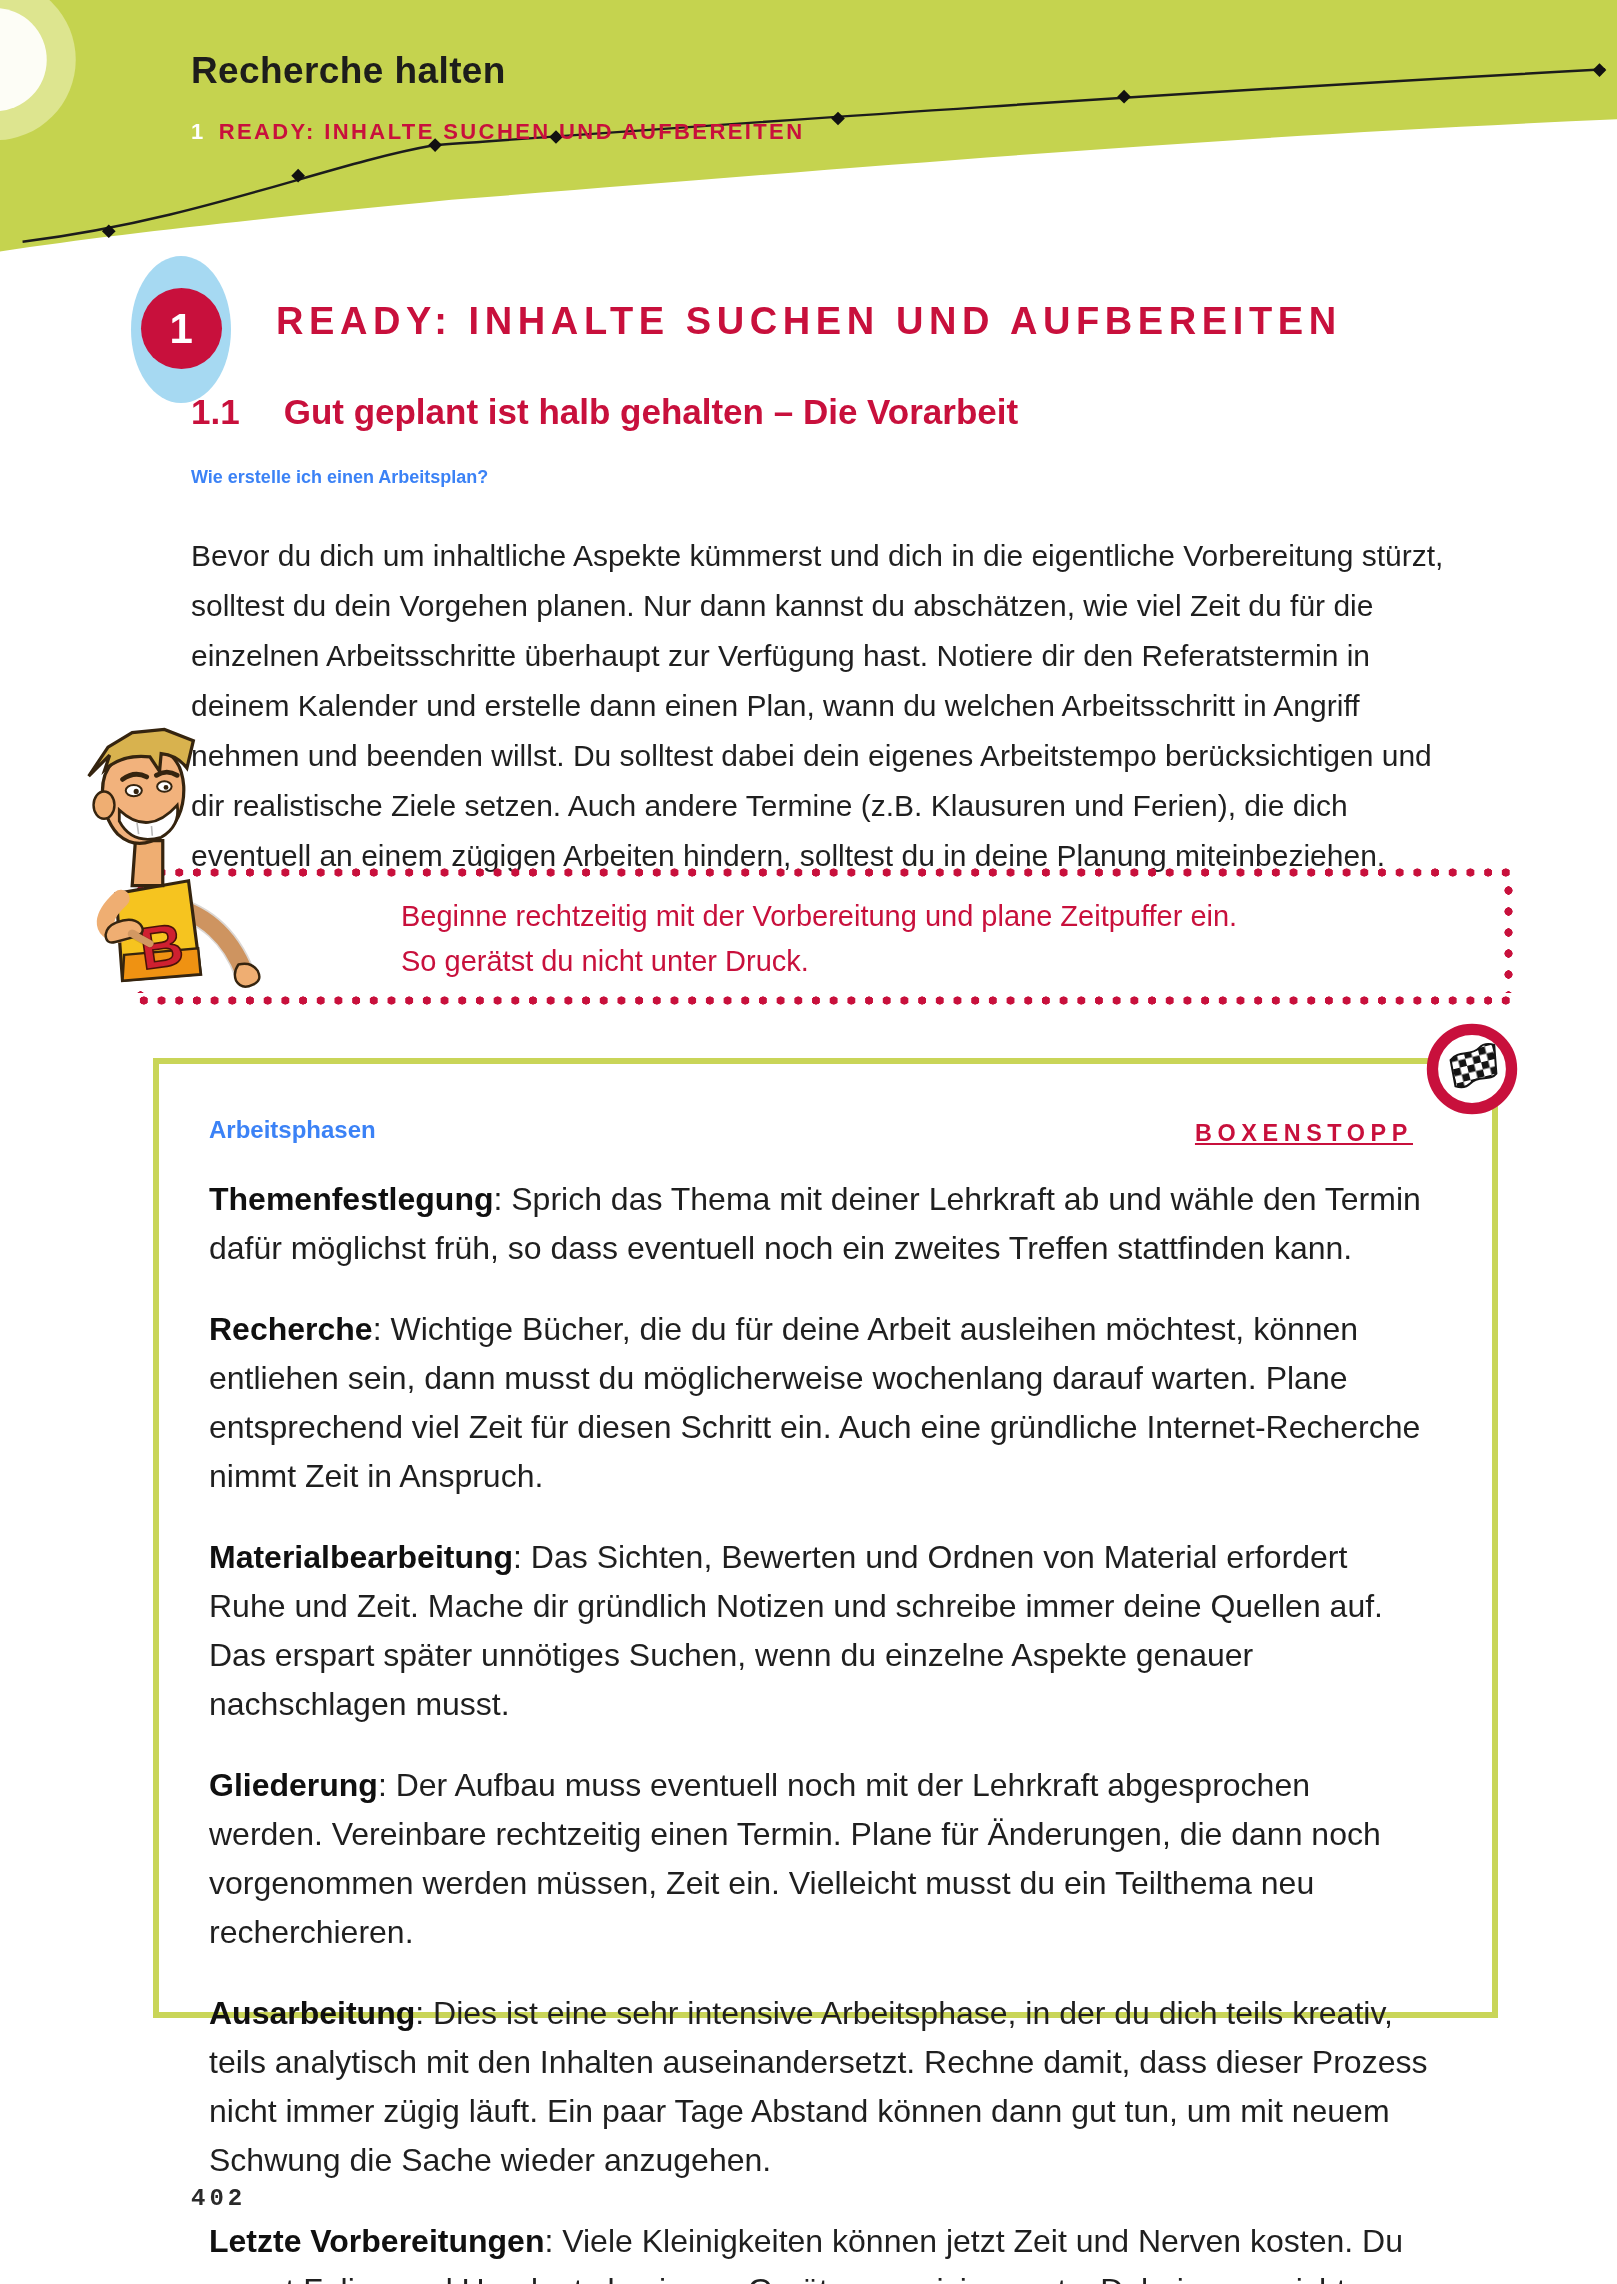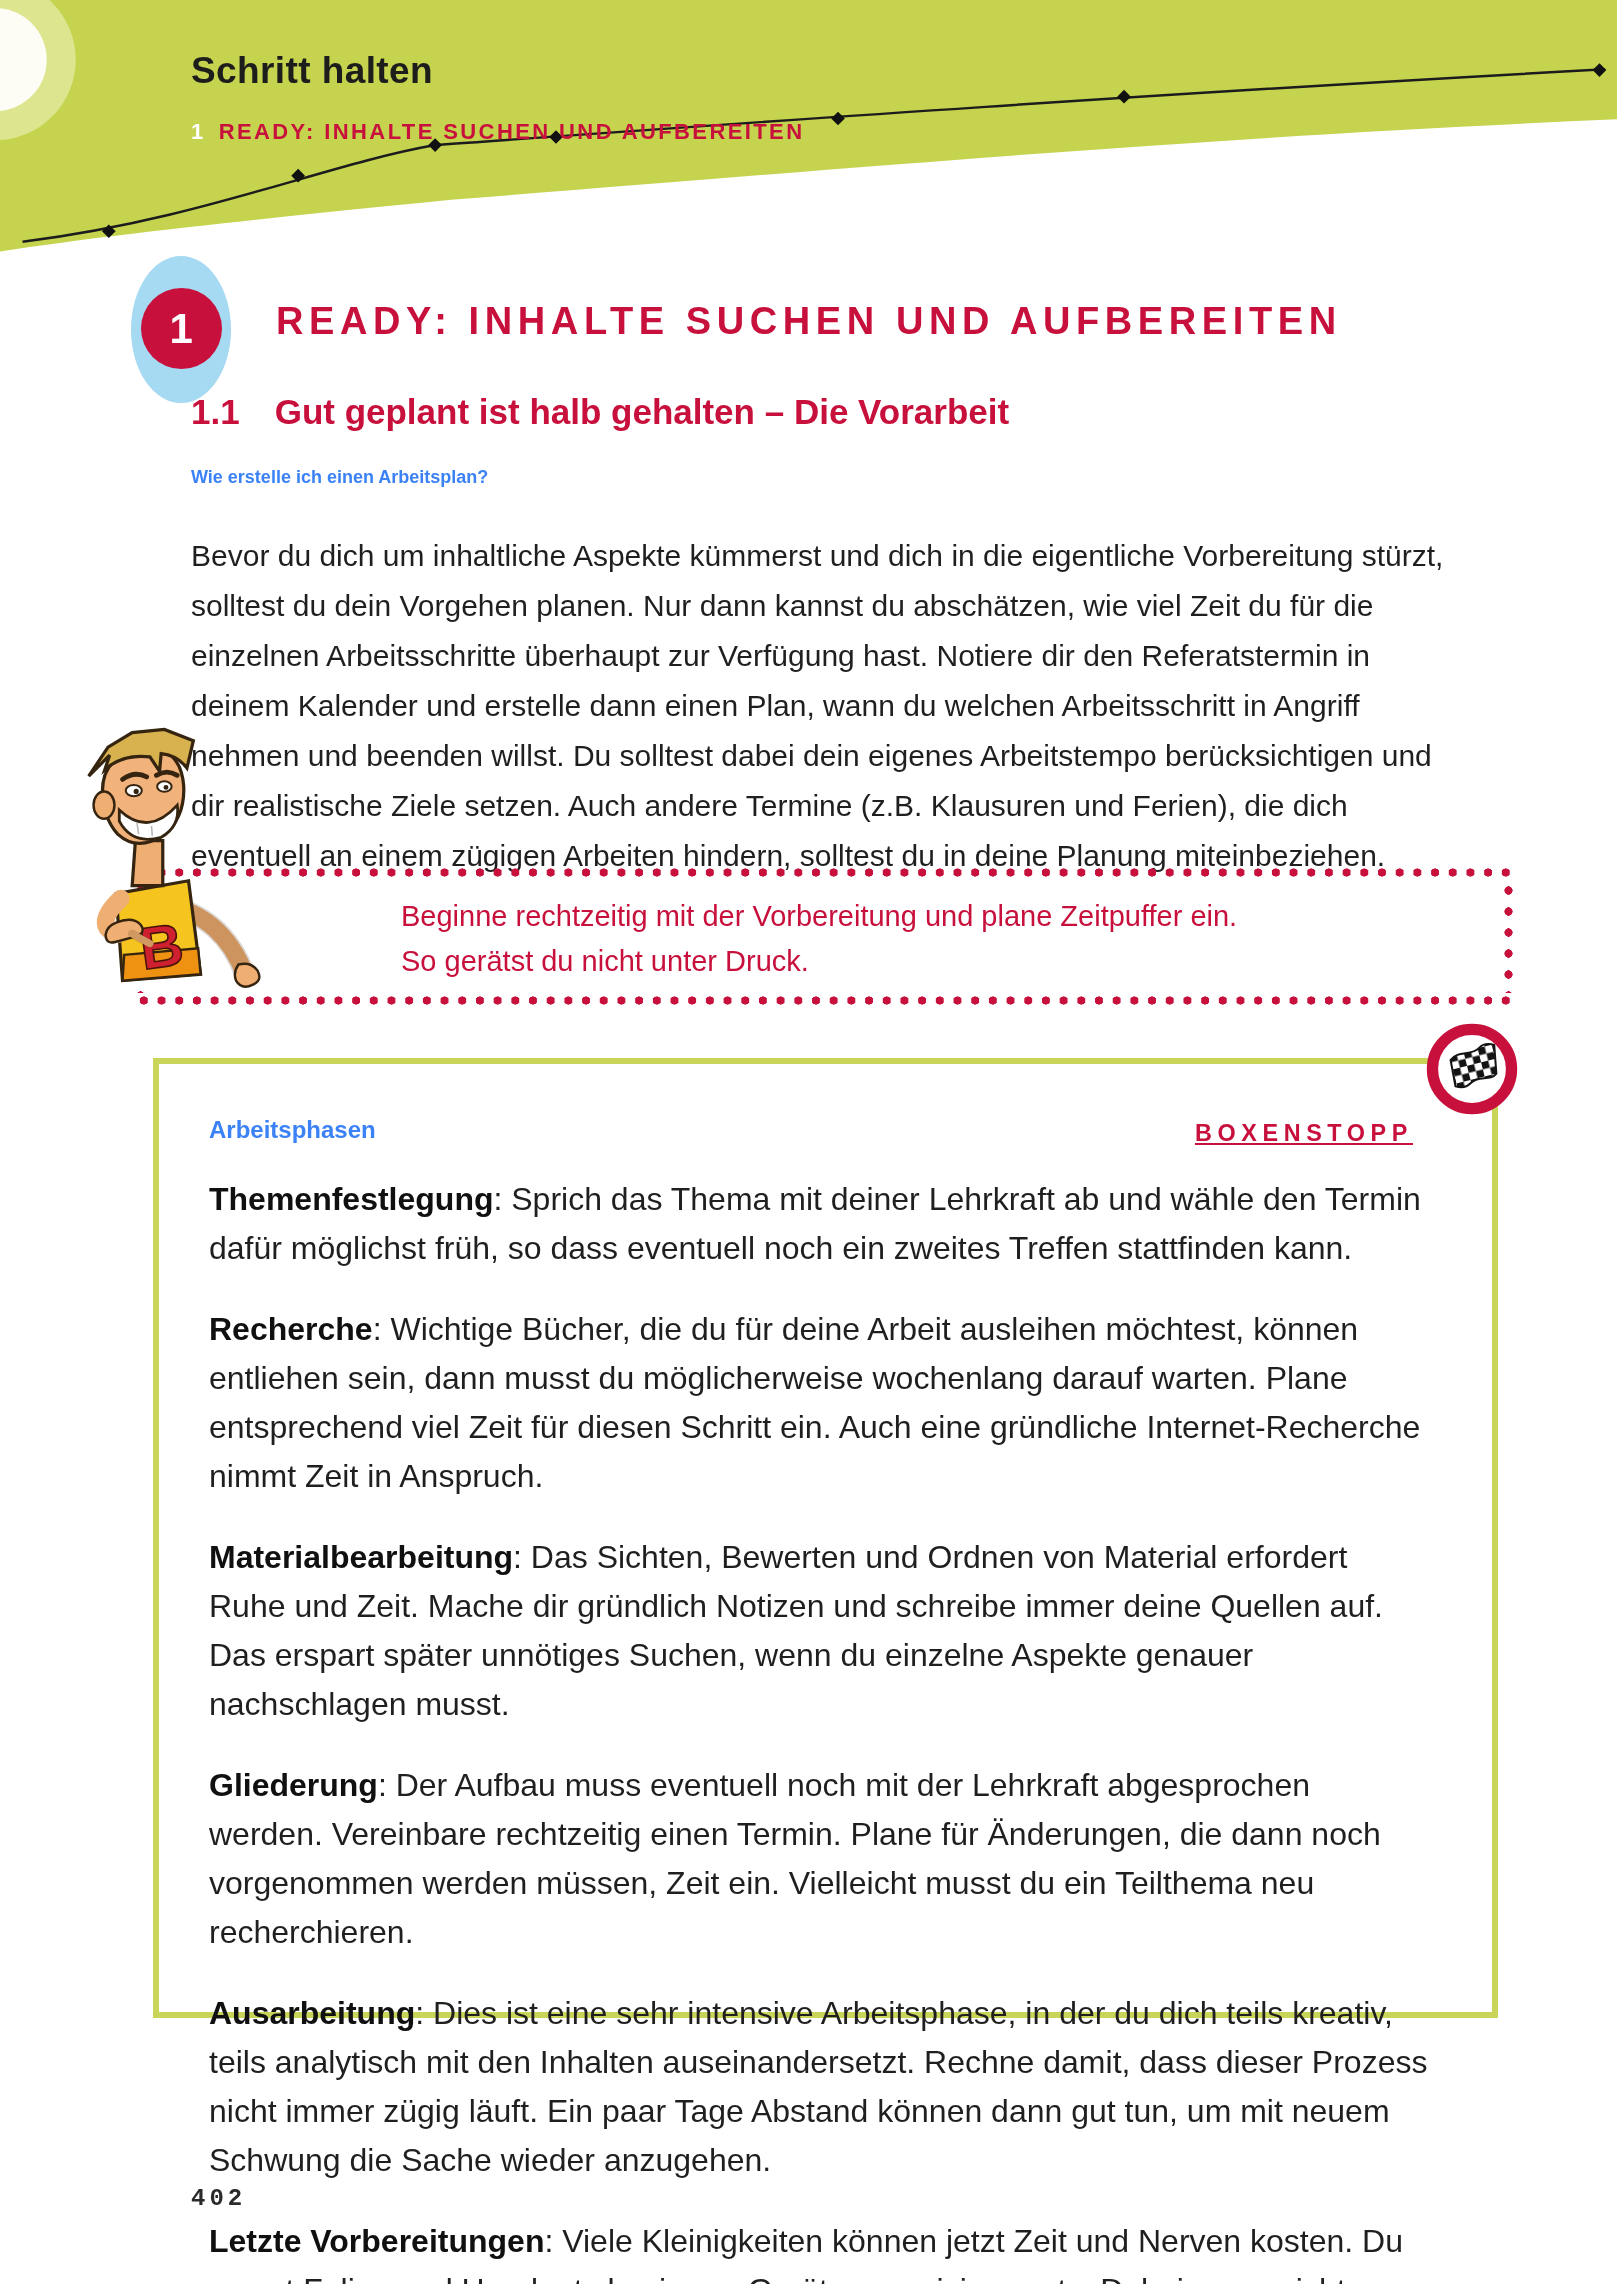--- a/index.html
+++ b/index.html
@@ -14,21 +14,21 @@
   .band-subtitle{position:absolute;top:119px;left:191px;font-size:22px;font-weight:bold;letter-spacing:2.4px;white-space:nowrap;}
   .band-subtitle .num{color:#ffffff;margin-right:13px;}
   .band-subtitle .txt{color:#c8103c;}
   
   .sec-badge{position:absolute;left:131px;top:256px;width:100px;height:147px;}
   .sec-badge .halo{position:absolute;left:0;top:0;width:100px;height:147px;border-radius:50%;background:#a6d9f2;}
   .sec-badge .disc{position:absolute;left:9.7px;top:32px;width:81px;height:81px;border-radius:50%;background:#c8103c;
     display:flex;align-items:center;justify-content:center;color:#ffffff;font-size:42px;font-weight:bold;}
   .h-ready{position:absolute;left:276px;top:300px;font-size:38px;font-weight:bold;letter-spacing:5.6px;color:#c8103c;white-space:nowrap;}
   .h-sub{position:absolute;left:191px;top:392px;font-size:35px;font-weight:bold;color:#c8103c;white-space:nowrap;}
-  .h-sub .no{margin-right:35px;}
+  .h-sub .no{margin-right:44px;}
   .h-question{position:absolute;left:191px;top:467px;font-size:18px;font-weight:bold;color:#3b82f6;}
   
   .intro{position:absolute;left:191px;top:501px;width:1273px;font-size:30px;line-height:50px;color:#1f1f1f;}
   
   .tipbox{position:absolute;left:135px;top:867px;width:1379px;height:139px;}
   .dots-h{position:absolute;left:0;right:0;height:11.3px;
     background-image:radial-gradient(circle,#c8103c 4px,rgba(0,0,0,0) 4.4px);
     background-size:17.7px 11.3px;background-repeat:repeat-x;background-position:left center;}
   .dots-h.top{top:0;} .dots-h.bot{bottom:0;}
   .dots-v{position:absolute;top:13px;bottom:13px;width:11.3px;
@@ -65,21 +65,21 @@
       <rect x="-6" y="-6" width="12" height="12" transform="translate(370 218) rotate(45)"></rect>
       <rect x="-6" y="-6" width="12" height="12" transform="translate(540 180) rotate(45)"></rect>
       <rect x="-6" y="-6" width="12" height="12" transform="translate(690 170) rotate(45)"></rect>
       <rect x="-6" y="-6" width="12" height="12" transform="translate(1040 147) rotate(45)"></rect>
       <rect x="-6" y="-6" width="12" height="12" transform="translate(1395 120) rotate(45)"></rect>
       <rect x="-6" y="-6" width="12" height="12" transform="translate(1985 87) rotate(45)"></rect>
     </g>
   </svg>
 
   <div class="band-titles">
-    <div class="book-title">Schritt halten</div>
+    <div class="book-title">Recherche halten</div>
     <div class="band-subtitle">
       <span class="num">1</span><span class="txt">READY: INHALTE SUCHEN UND AUFBEREITEN</span>
     </div>
   </div>
 
   <div class="sec-badge">
     <div class="halo"></div>
     <div class="disc">1</div>
   </div>
 

